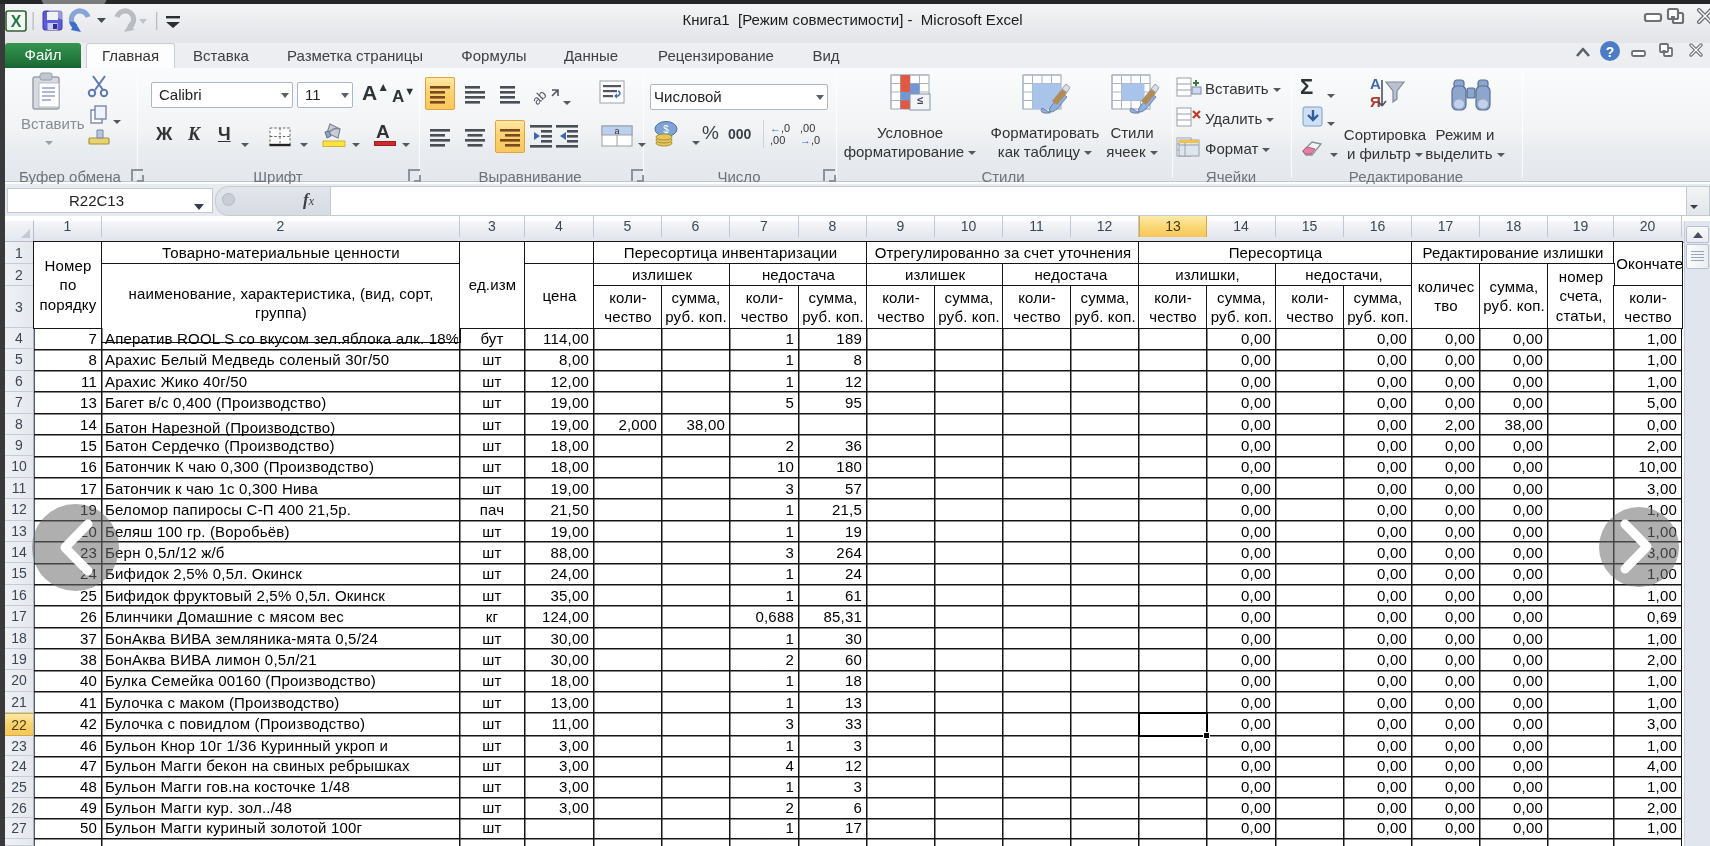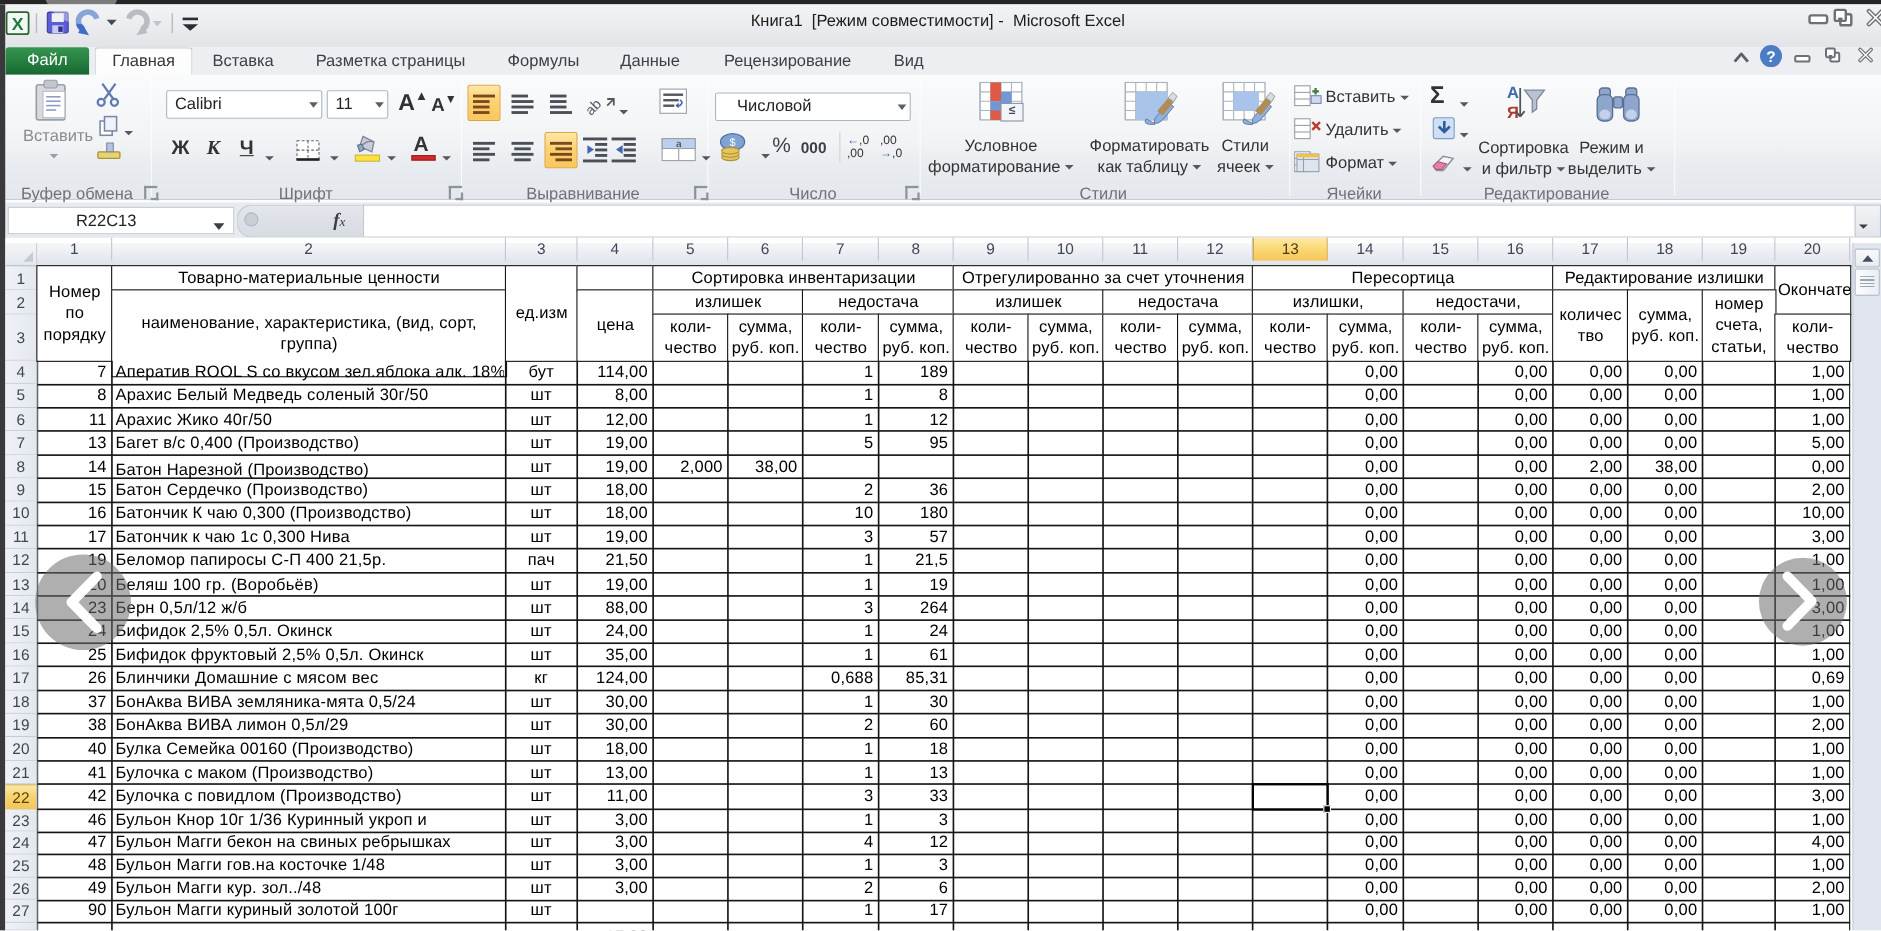--- a/index.html
+++ b/index.html
@@ -251,21 +251,21 @@
     <path d="M20 12 q4 2 0 5 l-3 0" stroke="#3f66b0" fill="none" stroke-width="1.5"></path>
     <path d="M19 14.5 l-3 2.5 3 2.5 z" fill="#3f66b0"></path>
   </svg>
 <svg class="ab" style="left:600;top:124" width="36" height="26" viewBox="0 0 36 26">
     <rect x="2" y="2" width="30" height="20" fill="#fff" stroke="#9aa0a8"></rect>
     <rect x="2" y="2" width="30" height="9" fill="#bcd0ee" stroke="#9aa0a8"></rect>
     <line x1="17" y1="11" x2="17" y2="22" stroke="#9aa0a8"></line>
     <text x="17" y="9.5" font-size="9" fill="#333" text-anchor="middle" font-family="Liberation Sans">a</text>
   </svg>
 <div class="ab" style="left:638px;top:135px"><span class="dar"></span></div>
-<div class="combo" style="left:650px;top:84px;width:178px;height:26px;line-height:24px"><span style="margin-left:19px">Числовой</span><span class="ar"></span></div>
+<div class="combo" style="left:650px;top:84px;width:178px;height:26px;line-height:24px"><span style="margin-left:3px">Числовой</span><span class="ar"></span></div>
 <svg class="ab" style="left:652;top:119" width="40" height="32" viewBox="0 0 40 32">
 <ellipse cx="14" cy="10" rx="11" ry="7.5" fill="#7fa3d4" stroke="#4f6c9c"></ellipse>
     <text x="14" y="13.5" font-size="10" fill="#fff" text-anchor="middle" font-family="Liberation Sans">$</text>
 <g fill="#e8c55a" stroke="#a8923a">
       <ellipse cx="12" cy="24" rx="8" ry="3"></ellipse>
       <ellipse cx="12" cy="21" rx="8" ry="3"></ellipse>
       <ellipse cx="12" cy="18" rx="8" ry="3"></ellipse>
     </g>
   </svg>
 <div class="ab" style="left:692px;top:133px"><span class="dar"></span></div>
@@ -449,21 +449,21 @@
 <div class="rhd" style="top:581.7px;height:20.6px;line-height:21px">26</div>
 <div class="rhd" style="top:602.4px;height:20.6px;line-height:21px">27</div>
 <div class="rhd" style="top:623.0px;height:7px"></div>
 </div>
 <div class="hcell" style="left:33.25px;top:241.25px;width:69.5px;height:87.5px;">Номер<br>по<br>порядку</div>
 <div class="hcell" style="left:101.25px;top:241.25px;width:359.5px;height:23.5px;">Товарно-материальные ценности</div>
 <div class="hcell" style="left:101.25px;top:263.25px;width:359.5px;height:80px;">наименование, характеристика, (вид, сорт,<br>группа)</div>
 <div class="hcell" style="left:459.25px;top:241.25px;width:66.5px;height:87.5px;">ед.изм</div>
 <div class="hcell" style="left:524.25px;top:241.25px;width:70.5px;height:23.5px;"></div>
 <div class="hcell" style="left:524.25px;top:263.25px;width:70.5px;height:65.5px;">цена</div>
-<div class="hcell" style="left:593.25px;top:241.25px;width:274.5px;height:23.5px;">Сортировка инвентаризации</div>
+<div class="hcell" style="left:593.25px;top:241.25px;width:274.5px;height:23.5px;">Пересортица инвентаризации</div>
 <div class="hcell" style="left:593.25px;top:263.25px;width:137.5px;height:23.5px;">излишек</div>
 <div class="hcell" style="left:729.25px;top:263.25px;width:138.5px;height:23.5px;">недостача</div>
 <div class="hcell" style="left:866.25px;top:241.25px;width:273.5px;height:23.5px;">Отрегулированно за счет уточнения</div>
 <div class="hcell" style="left:866.25px;top:263.25px;width:137.5px;height:23.5px;">излишек</div>
 <div class="hcell" style="left:1002.25px;top:263.25px;width:137.5px;height:23.5px;">недостача</div>
 <div class="hcell" style="left:1138.25px;top:241.25px;width:274.5px;height:23.5px;">Пересортица</div>
 <div class="hcell" style="left:1138.25px;top:263.25px;width:138.5px;height:23.5px;">излишки,</div>
 <div class="hcell" style="left:1275.25px;top:263.25px;width:137.5px;height:23.5px;">недостачи,</div>
 <div class="hcell" style="left:1411.25px;top:241.25px;width:203.5px;height:23.5px;">Редактирование излишки</div>
 <div class="hcell" style="left:1613.25px;top:241.25px;width:69.5px;height:45.5px;justify-content:flex-start;padding-left:2px">Окончате</div>
@@ -643,21 +643,21 @@
 <div class="cell ctr" style="left:464px;top:627.6px;width:56px;height:21.4px;line-height:21.4px">шт</div>
 <div class="cell num" style="left:529px;top:627.6px;width:60px;height:21.4px;line-height:21.4px">30,00</div>
 <div class="cell num" style="left:734px;top:627.6px;width:60px;height:21.4px;line-height:21.4px">1</div>
 <div class="cell num" style="left:803px;top:627.6px;width:59px;height:21.4px;line-height:21.4px">30</div>
 <div class="cell num" style="left:1211px;top:627.6px;width:60px;height:21.4px;line-height:21.4px">0,00</div>
 <div class="cell num" style="left:1348px;top:627.6px;width:59px;height:21.4px;line-height:21.4px">0,00</div>
 <div class="cell num" style="left:1416px;top:627.6px;width:59px;height:21.4px;line-height:21.4px">0,00</div>
 <div class="cell num" style="left:1484px;top:627.6px;width:59px;height:21.4px;line-height:21.4px">0,00</div>
 <div class="cell num" style="left:1618px;top:627.6px;width:59px;height:21.4px;line-height:21.4px">1,00</div>
 <div class="cell num" style="left:38px;top:649.0px;width:59px;height:21.4px;line-height:21.4px">38</div>
-<div class="cell " style="left:105px;top:649.0px;width:353px;height:21.4px;line-height:21.4px">БонАква ВИВА лимон 0,5л/29</div>
+<div class="cell " style="left:105px;top:649.0px;width:353px;height:21.4px;line-height:21.4px">БонАква ВИВА лимон 0,5л/21</div>
 <div class="cell ctr" style="left:464px;top:649.0px;width:56px;height:21.4px;line-height:21.4px">шт</div>
 <div class="cell num" style="left:529px;top:649.0px;width:60px;height:21.4px;line-height:21.4px">30,00</div>
 <div class="cell num" style="left:734px;top:649.0px;width:60px;height:21.4px;line-height:21.4px">2</div>
 <div class="cell num" style="left:803px;top:649.0px;width:59px;height:21.4px;line-height:21.4px">60</div>
 <div class="cell num" style="left:1211px;top:649.0px;width:60px;height:21.4px;line-height:21.4px">0,00</div>
 <div class="cell num" style="left:1348px;top:649.0px;width:59px;height:21.4px;line-height:21.4px">0,00</div>
 <div class="cell num" style="left:1416px;top:649.0px;width:59px;height:21.4px;line-height:21.4px">0,00</div>
 <div class="cell num" style="left:1484px;top:649.0px;width:59px;height:21.4px;line-height:21.4px">0,00</div>
 <div class="cell num" style="left:1618px;top:649.0px;width:59px;height:21.4px;line-height:21.4px">2,00</div>
 <div class="cell num" style="left:38px;top:670.4px;width:59px;height:21.4px;line-height:21.4px">40</div>
@@ -730,21 +730,21 @@
 <div class="cell " style="left:105px;top:797.7px;width:353px;height:20.6px;line-height:20.6px">Бульон Магги кур. зол../48</div>
 <div class="cell ctr" style="left:464px;top:797.7px;width:56px;height:20.6px;line-height:20.6px">шт</div>
 <div class="cell num" style="left:529px;top:797.7px;width:60px;height:20.6px;line-height:20.6px">3,00</div>
 <div class="cell num" style="left:734px;top:797.7px;width:60px;height:20.6px;line-height:20.6px">2</div>
 <div class="cell num" style="left:803px;top:797.7px;width:59px;height:20.6px;line-height:20.6px">6</div>
 <div class="cell num" style="left:1211px;top:797.7px;width:60px;height:20.6px;line-height:20.6px">0,00</div>
 <div class="cell num" style="left:1348px;top:797.7px;width:59px;height:20.6px;line-height:20.6px">0,00</div>
 <div class="cell num" style="left:1416px;top:797.7px;width:59px;height:20.6px;line-height:20.6px">0,00</div>
 <div class="cell num" style="left:1484px;top:797.7px;width:59px;height:20.6px;line-height:20.6px">0,00</div>
 <div class="cell num" style="left:1618px;top:797.7px;width:59px;height:20.6px;line-height:20.6px">2,00</div>
-<div class="cell num" style="left:38px;top:818.4px;width:59px;height:20.6px;line-height:20.6px">90</div>
+<div class="cell num" style="left:38px;top:818.4px;width:59px;height:20.6px;line-height:20.6px">50</div>
 <div class="cell " style="left:105px;top:818.4px;width:353px;height:20.6px;line-height:20.6px">Бульон Магги куриный золотой 100г</div>
 <div class="cell ctr" style="left:464px;top:818.4px;width:56px;height:20.6px;line-height:20.6px">шт</div>
 <div class="cell num" style="left:529px;top:842px;width:60px;height:20.6px;line-height:20.6px">17,00</div>
 <div class="cell num" style="left:734px;top:818.4px;width:60px;height:20.6px;line-height:20.6px">1</div>
 <div class="cell num" style="left:803px;top:818.4px;width:59px;height:20.6px;line-height:20.6px">17</div>
 <div class="cell num" style="left:1211px;top:818.4px;width:60px;height:20.6px;line-height:20.6px">0,00</div>
 <div class="cell num" style="left:1348px;top:818.4px;width:59px;height:20.6px;line-height:20.6px">0,00</div>
 <div class="cell num" style="left:1416px;top:818.4px;width:59px;height:20.6px;line-height:20.6px">0,00</div>
 <div class="cell num" style="left:1484px;top:818.4px;width:59px;height:20.6px;line-height:20.6px">0,00</div>
 <div class="cell num" style="left:1618px;top:818.4px;width:59px;height:20.6px;line-height:20.6px">1,00</div>

